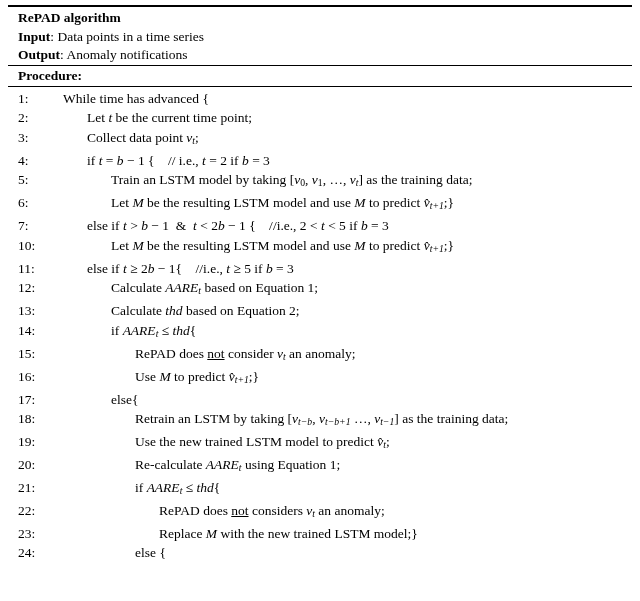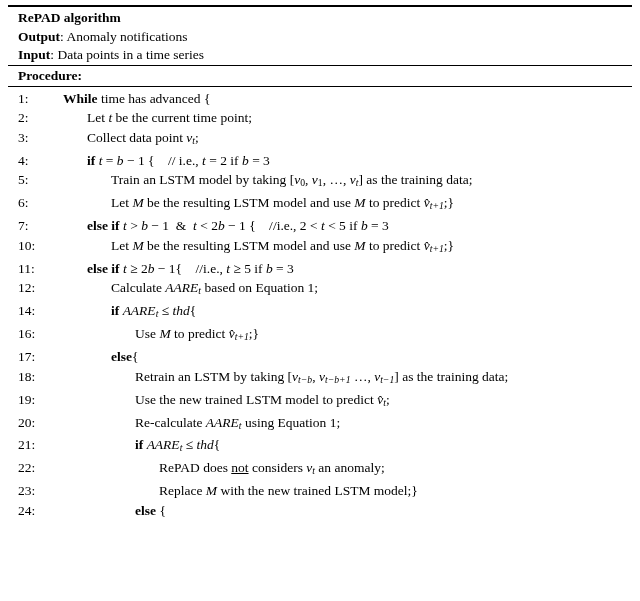--- a/index.html
+++ b/index.html
@@ -16,43 +16,43 @@
   .rule.thin{height:1px;}
   .rule.top{margin-top:5px;}
   .hdr{padding-left:18px;}
   .hline{line-height:18.5px;font-size:13.5px;}
   .hline.title{padding-top:2px;}
   .hline.proc{line-height:20px;}
   .b{font-weight:bold;}
   .code-block{padding:2px 0 2px 18px;}
   .line{line-height:19.55px;white-space:nowrap;font-size:13.5px;}
   .num{display:inline-block;width:45px;}
-  .s-b{font-weight:bold;}
+  .s-b{font-weight:normal;}
   .s-i{font-style:italic;}
   .s-hat{font-style:italic;}
   .s-u{text-decoration:underline;}
   .s-sub,.s-subn{font-size:0.72em;vertical-align:-0.25em;}
   .s-sub{font-style:italic;}
 </style>
 </head>
 <body>
 
 <div class="page">
 
   <div class="rule thick top"></div>
 
   <div class="hdr">
     <div class="hline title">
       <span class="b">RePAD algorithm</span>
     </div>
     <div class="hline">
-      <span class="b">Output</span><span>: Anomaly notifications</span>
+      <span class="b">Input</span><span>: Data points in a time series</span>
     </div>
     <div class="hline">
-      <span class="b">Input</span><span>: Data points in a time series</span>
+      <span class="b">Output</span><span>: Anomaly notifications</span>
     </div>
   </div>
 
   <div class="rule thin"></div>
 
   <div class="hdr">
     <div class="hline proc">
       <span class="b">Procedure:</span>
     </div>
   </div>
@@ -63,21 +63,23 @@
       <div class="line"><span class="num">1:</span><span style="padding-left: 0px;"><span class="s-b">While </span><span>time has advanced {</span></span></div>
       <div class="line"><span class="num">2:</span><span style="padding-left: 24px;"><span>Let </span><span class="s-i">t</span><span> be the current time point;</span></span></div>
       <div class="line"><span class="num">3:</span><span style="padding-left: 24px;"><span>Collect data point </span><span class="s-i">v</span><span class="s-sub">t</span><span>;</span></span></div>
       <div class="line"><span class="num">4:</span><span style="padding-left: 24px;"><span class="s-b">if </span><span class="s-i">t</span><span> = </span><span class="s-i">b</span><span> − 1 { // i.e., </span><span class="s-i">t</span><span> = 2 if </span><span class="s-i">b</span><span> = 3</span></span></div>
       <div class="line"><span class="num">5:</span><span style="padding-left: 48px;"><span>Train an LSTM model by taking [</span><span class="s-i">v</span><span class="s-subn">0</span><span>, </span><span class="s-i">v</span><span class="s-subn">1</span><span>, …, </span><span class="s-i">v</span><span class="s-sub">t</span><span>] as the training data;</span></span></div>
       <div class="line"><span class="num">6:</span><span style="padding-left: 48px;"><span>Let </span><span class="s-i">M</span><span> be the resulting LSTM model and use </span><span class="s-i">M</span><span> to predict </span><span class="s-hat">v̂</span><span class="s-sub">t+1</span><span>;}</span></span></div>
       <div class="line"><span class="num">7:</span><span style="padding-left: 24px;"><span class="s-b">else if </span><span class="s-i">t</span><span> &gt; </span><span class="s-i">b</span><span> − 1 &amp; </span><span class="s-i">t</span><span> &lt; 2</span><span class="s-i">b</span><span> − 1 { //i.e., 2 &lt; </span><span class="s-i">t</span><span> &lt; 5 if </span><span class="s-i">b</span><span> = 3</span></span></div>
       <div class="line"><span class="num">10:</span><span style="padding-left: 48px; text-align: center;"><span>Let </span><span class="s-i">M</span><span> be the resulting LSTM model and use </span><span class="s-i">M</span><span> to predict </span><span class="s-hat">v̂</span><span class="s-sub">t+1</span><span>;}</span></span></div>
       <div class="line"><span class="num">11:</span><span style="padding-left: 24px;"><span class="s-b">else if </span><span class="s-i">t</span><span> ≥ 2</span><span class="s-i">b</span><span> − 1{ //i.e., </span><span class="s-i">t</span><span> ≥ 5  if  </span><span class="s-i">b</span><span> = 3</span></span></div>
       <div class="line"><span class="num">12:</span><span style="padding-left: 48px;"><span>Calculate </span><span class="s-i">AARE</span><span class="s-sub">t</span><span> based on Equation 1;</span></span></div>
+      <div class="line"><span class="num">13:</span><span style="padding-left: 48px;"><span>Calculate </span><span class="s-i">thd</span><span> based on Equation 2;</span></span></div>
       <div class="line"><span class="num">14:</span><span style="padding-left: 48px; margin-top: 12px;"><span class="s-b">if </span><span class="s-i">AARE</span><span class="s-sub">t</span><span> ≤ </span><span class="s-i">thd</span><span>{</span></span></div>
+      <div class="line"><span class="num">15:</span><span style="padding-left: 72px;"><span>RePAD does </span><span class="s-u">not</span><span> consider </span><span class="s-i">v</span><span class="s-sub">t</span><span> an anomaly;</span></span></div>
       <div class="line"><span class="num">16:</span><span style="padding-left: 72px;"><span>Use </span><span class="s-i">M</span><span> to predict </span><span class="s-hat">v̂</span><span class="s-sub">t+1</span><span>;}</span></span></div>
       <div class="line"><span class="num">17:</span><span style="padding-left: 48px;"><span class="s-b">else</span><span>{</span></span></div>
       <div class="line"><span class="num">18:</span><span style="padding-left: 72px;"><span>Retrain an LSTM by taking [</span><span class="s-i">v</span><span class="s-sub">t−b</span><span>, </span><span class="s-i">v</span><span class="s-sub">t−b+1</span><span> …, </span><span class="s-i">v</span><span class="s-sub">t−1</span><span>] as the training data;</span></span></div>
       <div class="line"><span class="num">19:</span><span style="padding-left: 72px;"><span>Use the new trained LSTM model to predict </span><span class="s-hat">v̂</span><span class="s-sub">t</span><span>;</span></span></div>
       <div class="line"><span class="num">20:</span><span style="padding-left: 72px;"><span>Re-calculate </span><span class="s-i">AARE</span><span class="s-sub">t</span><span> using Equation 1;</span></span></div>
       <div class="line"><span class="num">21:</span><span style="padding-left: 72px;"><span class="s-b">if </span><span class="s-i">AARE</span><span class="s-sub">t</span><span> ≤ </span><span class="s-i">thd</span><span>{</span></span></div>
       <div class="line"><span class="num">22:</span><span style="padding-left: 96px;"><span>RePAD does </span><span class="s-u">not</span><span> considers </span><span class="s-i">v</span><span class="s-sub">t</span><span> an anomaly;</span></span></div>
       <div class="line"><span class="num">23:</span><span style="padding-left: 96px;"><span>Replace </span><span class="s-i">M</span><span> with the new trained LSTM model;}</span></span></div>
       <div class="line"><span class="num">24:</span><span style="padding-left: 72px;"><span class="s-b">else</span><span> {</span></span></div>
     </div>

